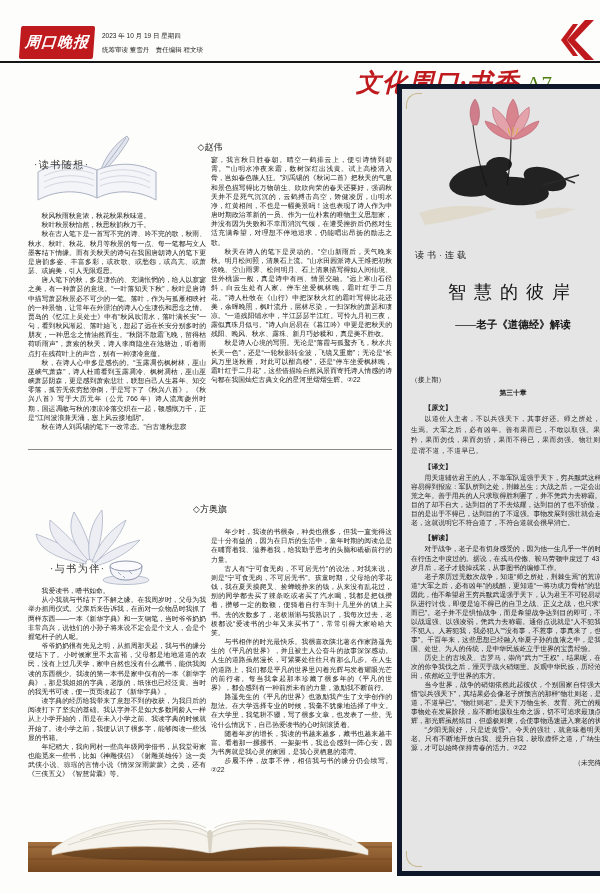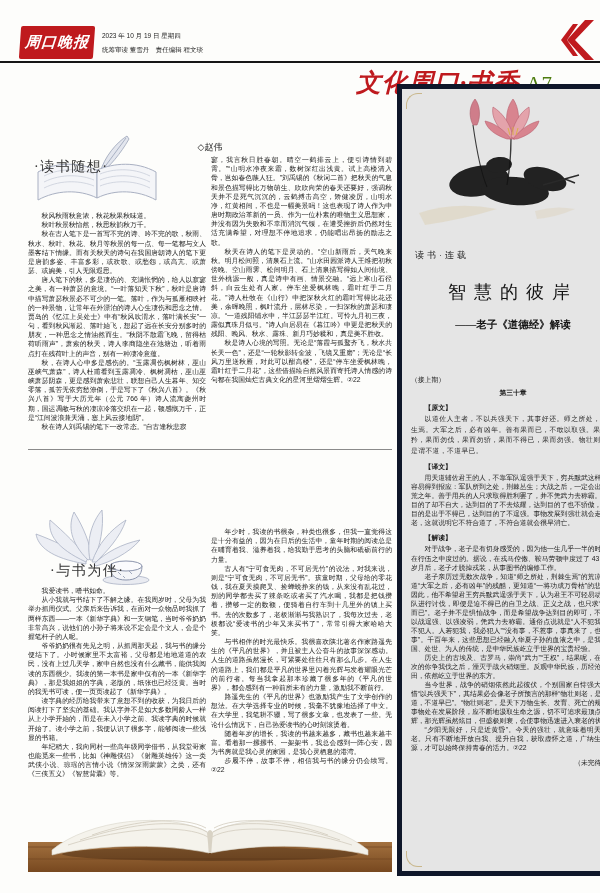--- a/index.html
+++ b/index.html
@@ -19,21 +19,21 @@
 
   
   .a-title{position:absolute;left:28px;width:364px;text-align:center;color:#0e0e0e;
            font-family:"Liberation Serif","DejaVu Serif",serif;font-weight:700;}
   .t1{top:80px;font-size:31px;letter-spacing:9px;}
   .t2{top:453px;font-size:28px;letter-spacing:7px;}
   .a-author{position:absolute;left:28px;width:364px;text-align:center;font-size:9px;color:#222;}
   .au1{top:141px;}
   .au2{top:503px;}
   .illu{position:absolute;}
-  .tag{position:absolute;font-size:14px;letter-spacing:1.5px;color:#333;
+  .tag{position:absolute;font-size:10px;letter-spacing:1.5px;color:#333;
        font-family:"Liberation Serif",serif;}
   .col{position:absolute;overflow:hidden;text-align:justify;font-size:6.8px;line-height:1.35;color:#1b1b1b;}
   .col p,.serial-body p{margin:0;}
   p.b-para{text-indent:2em;}
   p.b-cont{text-indent:0;}
   p.b-poem{text-indent:2em;}
   p.b-note{text-indent:0;margin:2px 0 4px;}
   p.b-chapter{text-align:center;font-weight:700;text-indent:0;margin:4px 0 6px;}
   p.b-label{text-indent:2em;font-weight:700;margin:6px 0 2px;}
   p.b-classic{text-indent:2em;font-family:"Liberation Serif","DejaVu Serif",serif;
@@ -108,20 +108,21 @@
       <p class="b-para">秋在诗人刘禹锡的笔下一改常态。“自古逢秋悲寂</p>
     </div>
   <div class="col a1c2">
       <p class="b-cont">寥，我言秋日胜春朝。晴空一鹤排云上，便引诗情到碧霄。”“山明水净夜来霜，数树深红出浅黄。试上高楼清入骨，岂如春色嗾人狂。”刘禹锡的《秋词二首》把秋天的气息和景色描写得比万物萌生、欣欣向荣的春天还要好，强调秋天并不是死气沉沉的，云鹤搏击高空，矫健凌厉，山明水净，红黄相间，不也是一幅美景吗！这也表现了诗人作为中唐时期政治革新的一员、作为一位朴素的唯物主义思想家，并没有因为失败和不幸而消沉气馁，在遭受挫折后仍然对生活充满希望，对理想不停地追求，仍能唱出昂扬的励志之歌。</p>
       <p class="b-para">秋天在诗人的笔下是灵动的。“空山新雨后，天气晚来秋。明月松间照，清泉石上流。”山水田园派诗人王维把初秋傍晚、空山雨霁、松间明月、石上清泉描写得如人间仙境、世外桃源一般，真是诗中有画、情景交融。“远上寒山石径斜，白云生处有人家。停车坐爱枫林晚，霜叶红于二月花。”诗人杜牧在《山行》中把深秋火红的霜叶写得比花还美，余晖晚照，枫叶流丹，层林尽染，一扫深秋的萧瑟和凄凉。“一道残阳铺水中，半江瑟瑟半江红。可怜九月初三夜，露似真珠月似弓。”诗人白居易在《暮江吟》中更是把秋天的残阳、晚风、秋水、露珠、新月巧妙糅和，真是美不胜收。</p>
       <p class="b-para">秋是诗人心境的写照。无论是“落霞与孤鹜齐飞，秋水共长天一色”，还是“一轮秋影转金波，飞镜又重磨”；无论是“长风万里送秋雁，对此可以酣高楼”，还是“停车坐爱枫林晚，霜叶红于二月花”，这些借描绘自然风景而寄托诗人情感的诗句都在我国灿烂古典文化的星河里熠熠生辉。②22</p>
     </div>
 
   <div class="divider"></div>
 
+  <div class="a-author au2">◇方奥旗</div>
 
   <svg class="illu" style="left:30px;top:506px;" width="146" height="80" viewBox="0 0 146 80">
     <g stroke="#aab1c4" stroke-width="0.8" fill="#eceef4">
       <path d="M56,58 C20,52 8,40 6,28 C22,34 40,42 56,52 Z"></path>
       <path d="M56,56 C26,42 18,28 20,14 C34,26 48,40 58,52 Z"></path>
       <path d="M58,54 C40,36 38,20 44,6 C54,22 60,38 62,52 Z"></path>
       <path d="M60,54 C56,34 62,16 72,4 C74,22 70,40 64,54 Z"></path>
       <path d="M62,56 C68,38 80,24 96,14 C90,32 76,46 66,56 Z"></path>
       <path d="M64,58 C76,46 92,38 110,34 C98,48 80,56 66,60 Z"></path>
     </g>

